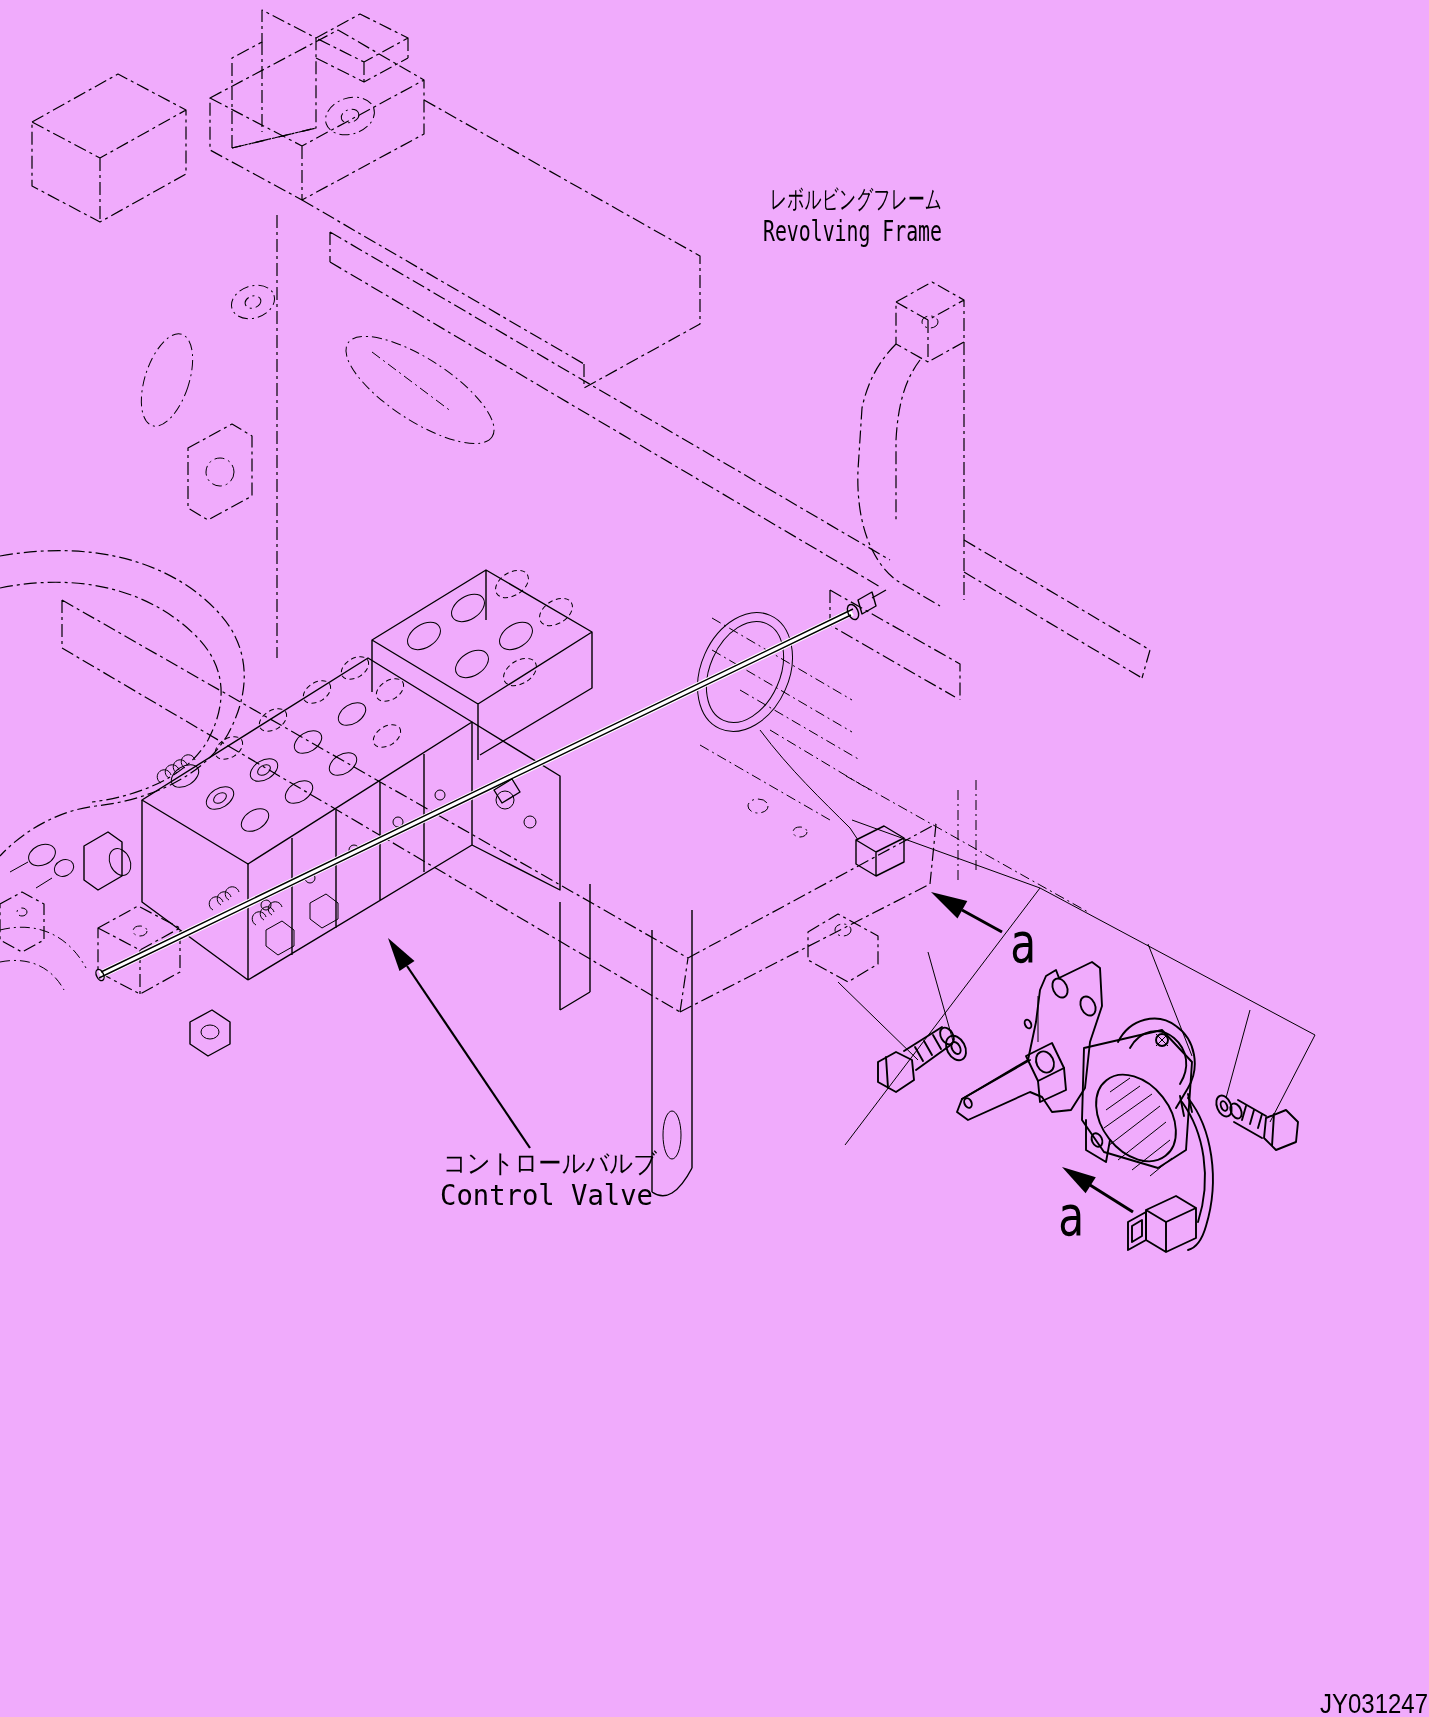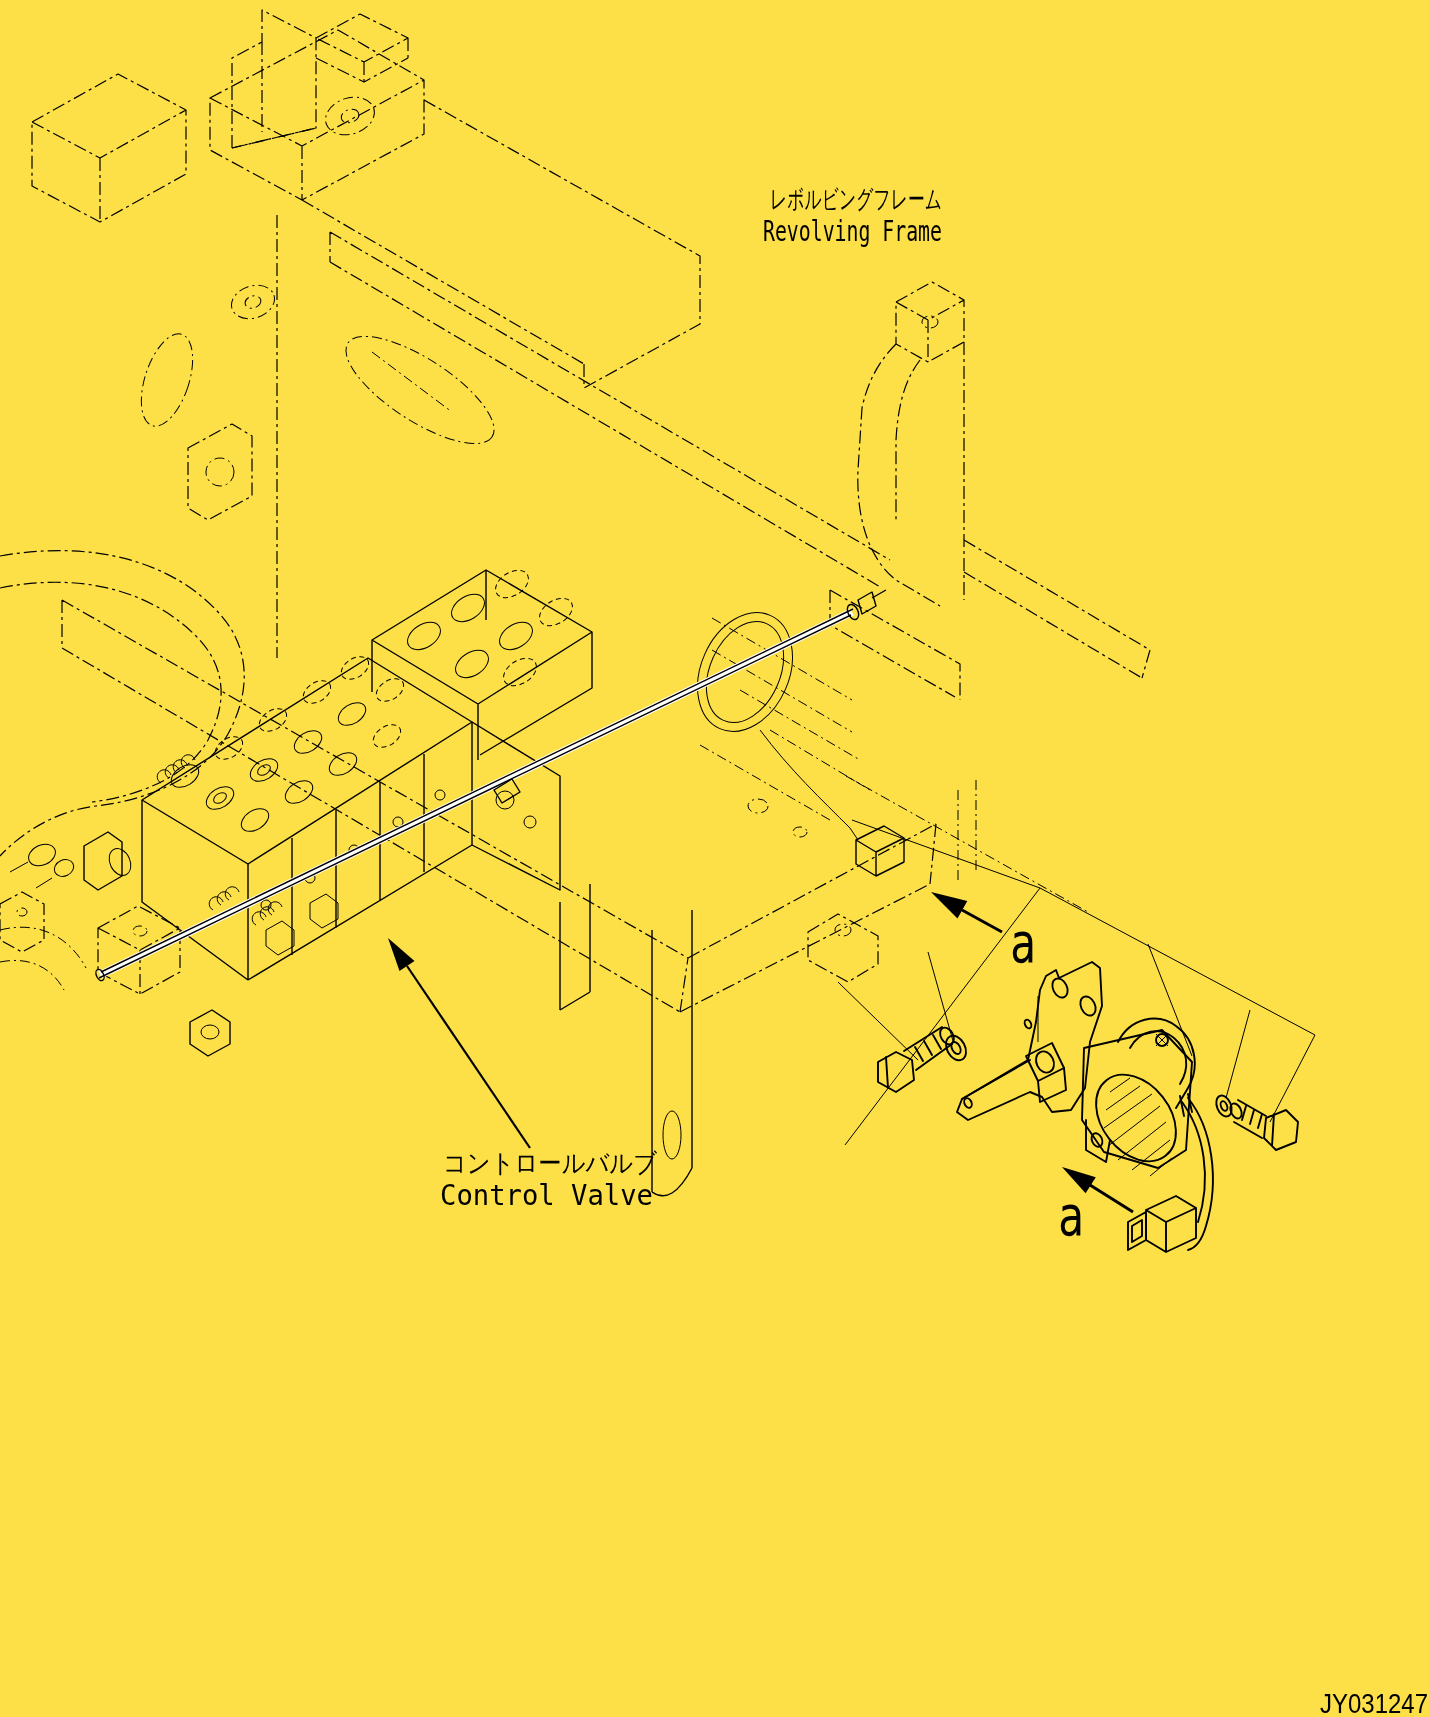--- a/index.html
+++ b/index.html
@@ -1,16 +1,16 @@
 <!DOCTYPE html>
 <html><head>
 <meta charset="utf-8">
 <style>
   html,body{margin:0;padding:0;background:#fff;}
-  #stage{position:relative;width:1429px;height:1717px;background:#fde047;overflow:hidden;}
+  #stage{position:relative;width:1429px;height:1717px;background:#f0abfc;overflow:hidden;}
   svg{position:absolute;left:0;top:0;}
   .ph{fill:none;stroke:#000;stroke-width:1.2;stroke-dasharray:13 4 3 4;stroke-linejoin:round;}
   .ph2{fill:none;stroke:#000;stroke-width:1;stroke-dasharray:10 4 2 4;}
   .sl{fill:none;stroke:#000;stroke-width:1.4;stroke-linejoin:round;}
   .thin{fill:none;stroke:#000;stroke-width:1;}
   .bold{fill:none;stroke:#000;stroke-width:1.9;stroke-linejoin:round;stroke-linecap:round;}
   .halo{fill:none;stroke:#fff;stroke-width:8;}
   .fillb{fill:#000;stroke:none;}
   .pdash{stroke-dasharray:5 3.5;}
   text.lbl{font-family:"DejaVu Sans Mono",monospace;fill:#000;}

